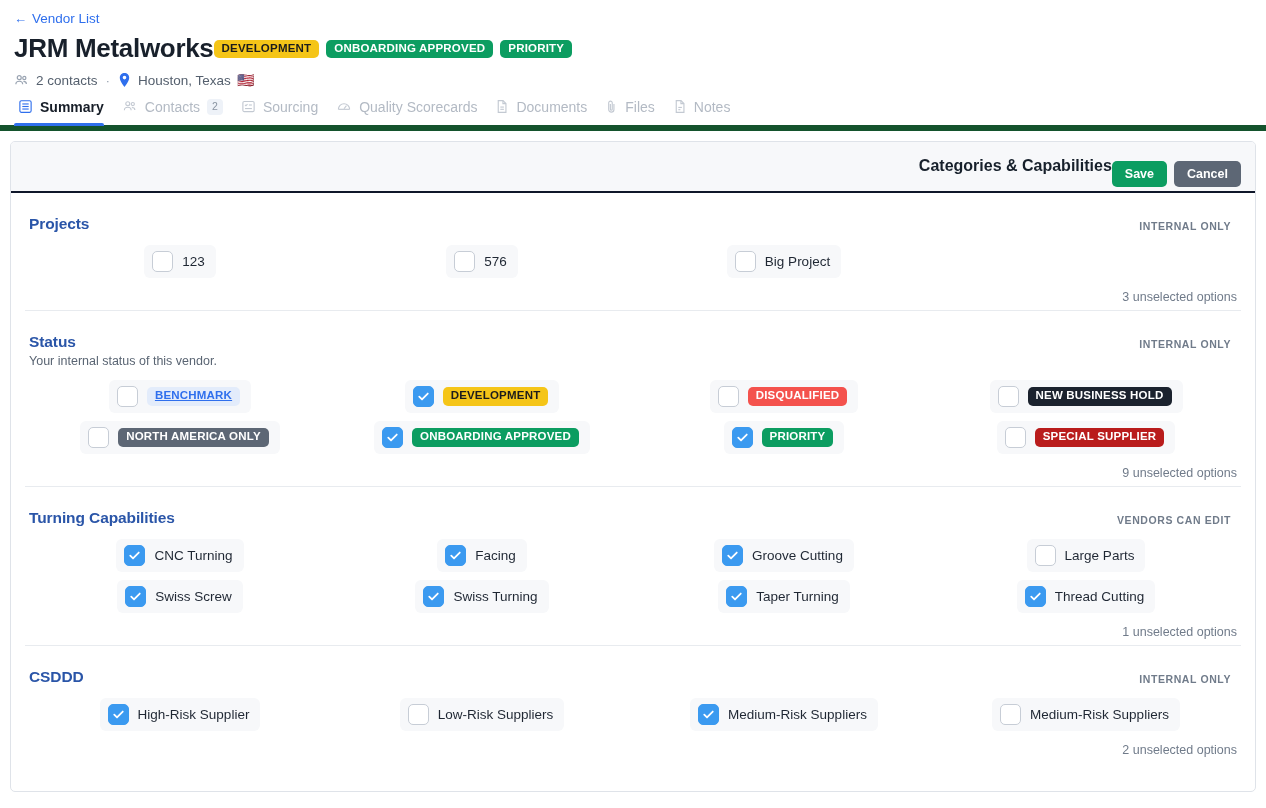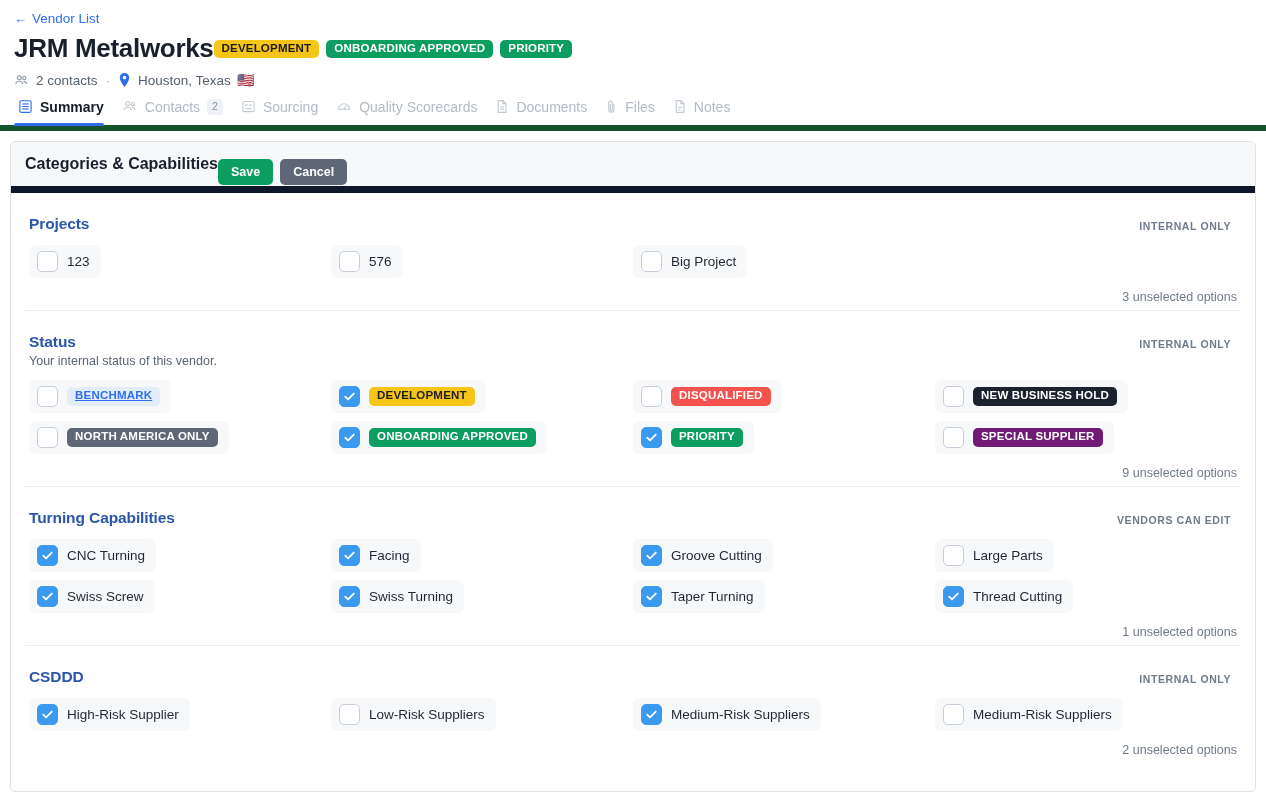--- a/index.html
+++ b/index.html
@@ -109,24 +109,24 @@
   .card {
     margin: 10px 10px 0 10px;
     border: 1px solid #dfe3e9;
     border-radius: 5px;
     background: #ffffff;
     overflow: hidden;
     height: 651px;
   }
   .card-head {
     background: #f7f8fa;
-    border-bottom: 7px solid #0f172a;
+    border-bottom: 2px solid #0f172a;
     display: flex;
     align-items: center;
-    justify-content: flex-start;
+    justify-content: flex-end;
     padding: 12px 14px;
     height: 51px;
   }
   .card-title { font-size: 16px; font-weight: bold; color: #17202b; }
   .card-actions { display: flex; gap: 7px; }
   .btn {
     font-size: 12.5px;
     font-weight: bold;
     color: #fff;
     border: none;
@@ -163,20 +163,21 @@
     font-weight: bold;
     letter-spacing: 0.6px;
     color: #707b8a;
   }
 
   .options-grid {
     display: grid;
     grid-template-columns: repeat(4, 1fr);
     gap: 8px 0;
     margin-top: 12px;
+    text-align: center;
   }
   .opt {
     display: inline-flex;
     align-items: center;
     gap: 9px;
     background: #f7f8fa;
     border-radius: 6px;
     padding: 6px 11px 6px 8px;
     width: max-content;
     max-width: 98%;
@@ -212,21 +213,21 @@
     border-radius: 5px;
     line-height: 1;
     white-space: nowrap;
   }
   .pill.lightblue { background: #e3ecfb; color: #2f6fed; text-decoration: underline; }
   .pill.yellow    { background: #f5c518; color: #1c1c1c; }
   .pill.red       { background: #f4524d; color: #ffffff; }
   .pill.black     { background: #1b222e; color: #ffffff; }
   .pill.gray      { background: #5d6775; color: #ffffff; }
   .pill.green     { background: #0c9d61; color: #ffffff; }
-  .pill.blue      { background: #701a75; color: #ffffff; }
+  .pill.blue      { background: #b91c1c; color: #ffffff; }
 
   .unselected-note {
     font-size: 12.5px;
     color: #707b8a;
     margin: 12px 0 0 16px;
     text-align: right;
   }
 </style>
 </head>
 <body>

